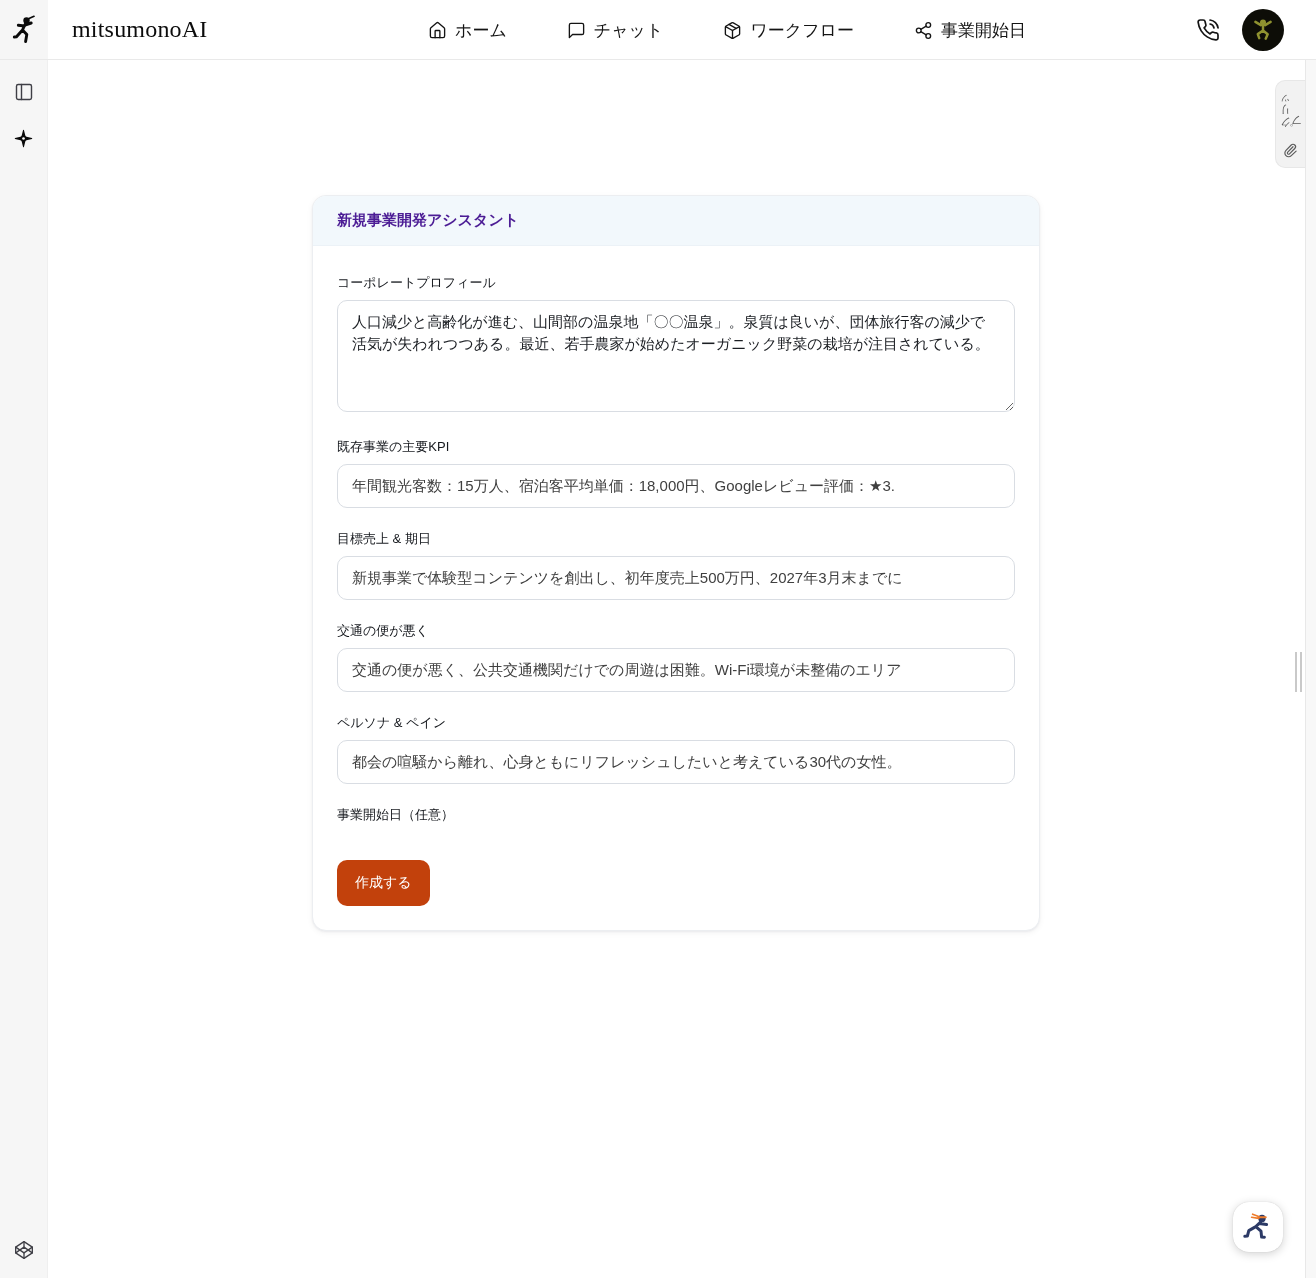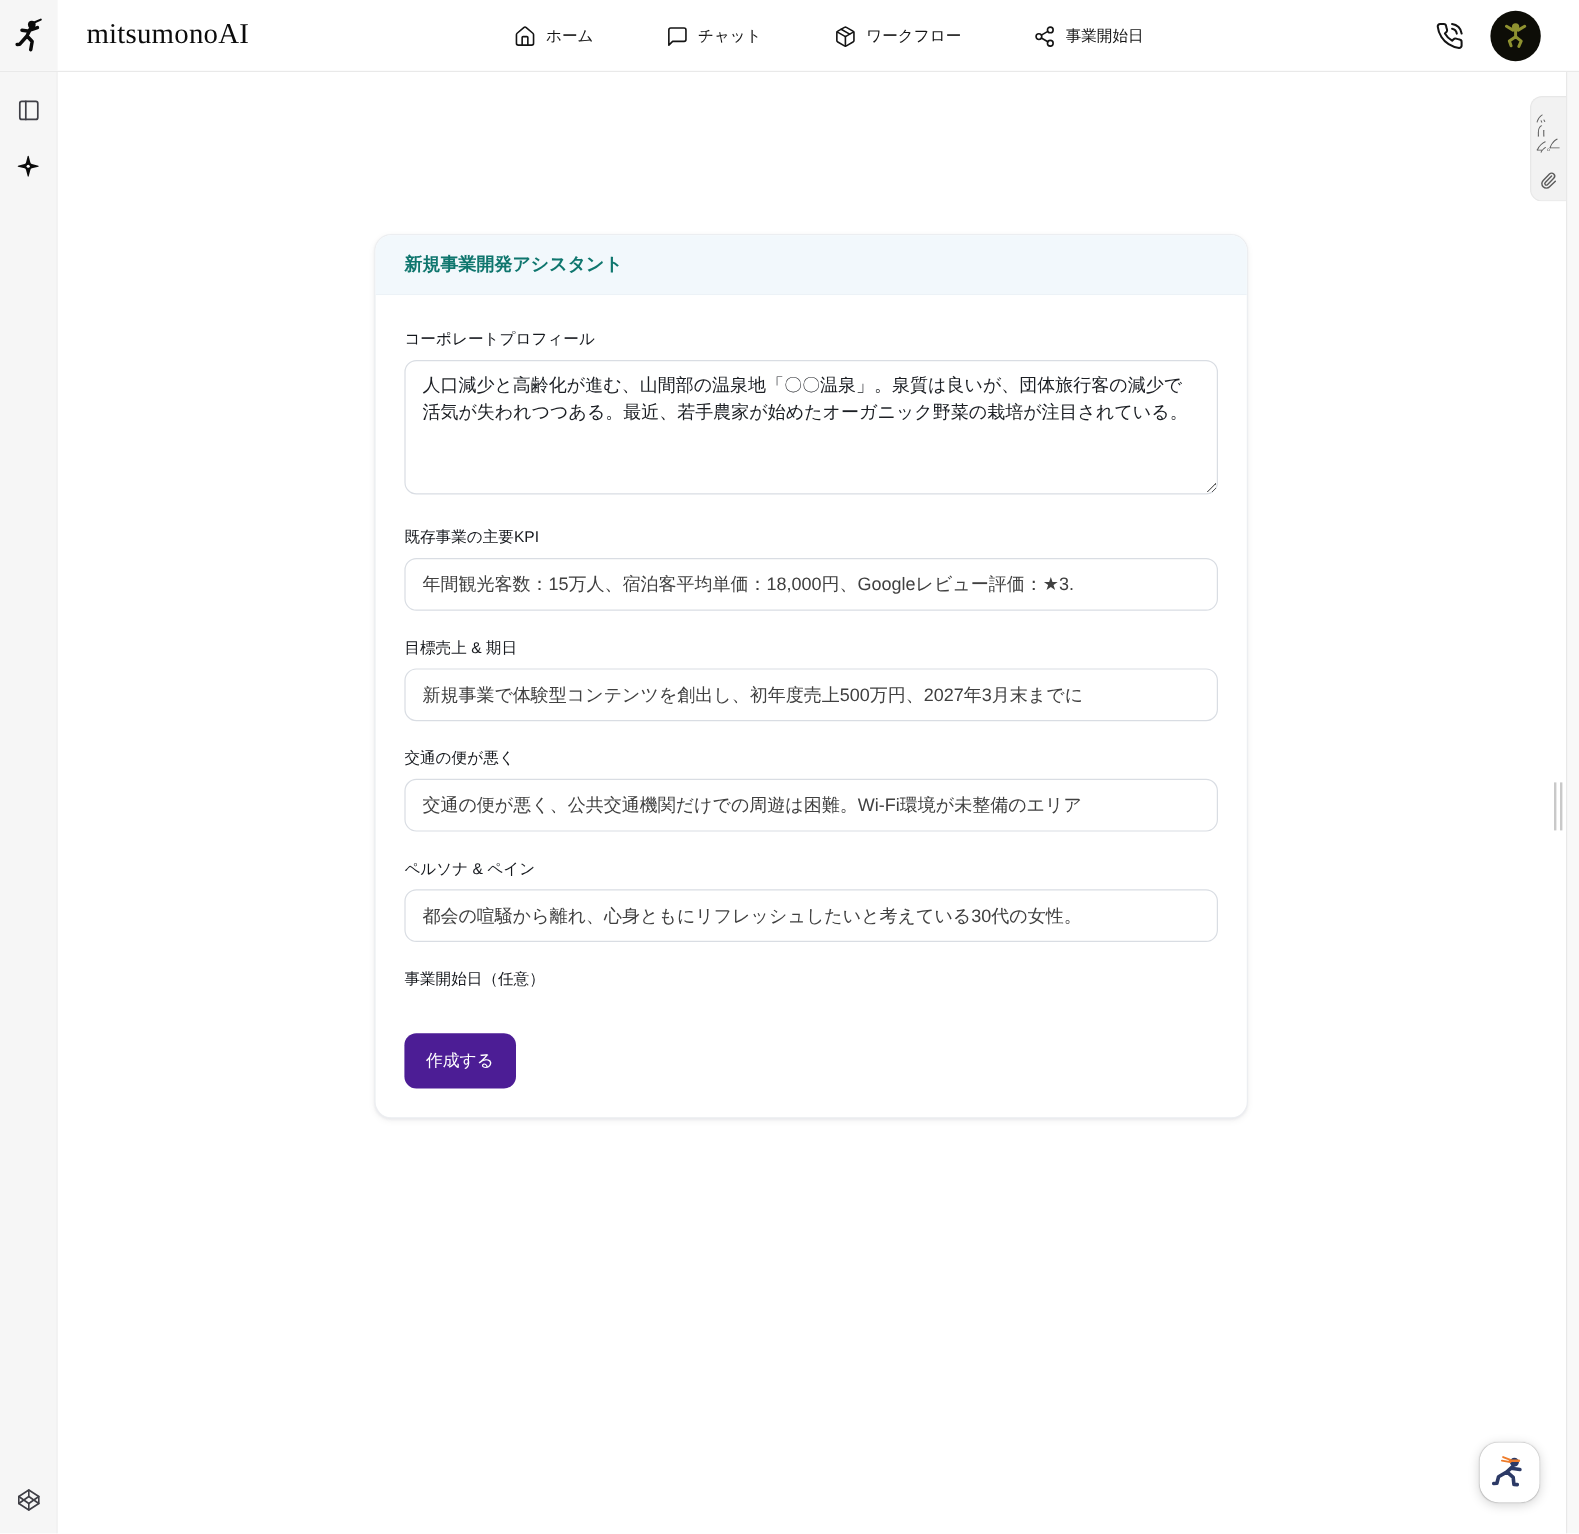--- a/index.html
+++ b/index.html
@@ -24,21 +24,21 @@
     font-family:"Liberation Serif","DejaVu Serif",serif;
     font-size:24px; font-weight:400; color:#0c0c0c;
     margin-left:24px; letter-spacing:.2px; white-space:nowrap;
   }
   .nav {
     position:absolute; left:428px; top:0; height:60px;
     display:flex; align-items:center; gap:60px;
   }
   .nav-item {
     display:flex; align-items:center; gap:8px; cursor:pointer;
-    font-size:13px; color:#141414; white-space:nowrap;
+    font-size:17px; color:#141414; white-space:nowrap;
   }
   .nav-item .ic { color:#141414; }
   .header-right {
     position:absolute; right:32px; top:0; height:60px;
     display:flex; align-items:center; gap:22px;
   }
   .call-btn { color:#141414; cursor:pointer; }
   .avatar {
     width:42px; height:42px; border-radius:50%;
     background:#0d0d07; display:flex; align-items:center; justify-content:center;
@@ -82,41 +82,41 @@
   .card {
     position:absolute; left:312px; top:195px; width:728px;
     background:#ffffff; border:1px solid #eceef1; border-radius:14px;
     box-shadow:0 1px 2px rgba(16,24,40,.05), 0 2px 6px rgba(16,24,40,.05);
     z-index:5;
   }
   .card-header {
     background:#f2f8fc; border-radius:13px 13px 0 0;
     padding:15px 24px; border-bottom:1px solid #ecf2f7;
   }
-  .card-title { font-size:15px; font-weight:bold; color:#0f766e; }
+  .card-title { font-size:15px; font-weight:bold; color:#4c1d95; }
   .card-body { padding:28px 24px 24px; }
   .field + .field { margin-top:22px; }
   .field-label { display:block; font-size:13px; color:#15181d; margin-bottom:8px; }
   .text-input {
     width:100%; height:44px; padding:0 14px;
     border:1px solid #d9dde3; border-radius:10px;
     font-size:15px; color:#404040; background:#fff; outline:none;
     font-family:"Liberation Sans","DejaVu Sans",sans-serif;
     white-space:nowrap; overflow:hidden; text-overflow:clip;
   }
   .textarea-input {
     width:100%; height:112px; padding:10px 14px;
     border:1px solid #d9dde3; border-radius:10px;
     font-size:15px; line-height:1.45; color:#1b1e23; background:#fff; outline:none;
     font-family:"Liberation Sans","DejaVu Sans",sans-serif;
     resize:vertical;
   }
   .submit-btn {
     margin-top:28px; height:46px; padding:0 18px;
-    background:#4c1d95; color:#ffffff; border:none; border-radius:10px;
+    background:#c2410c; color:#ffffff; border:none; border-radius:10px;
     font-size:14px; cursor:pointer;
     font-family:"Liberation Sans","DejaVu Sans",sans-serif;
   }
 
   
   .fab {
     position:absolute; right:33px; bottom:26px; width:50px; height:50px;
     background:#ffffff; border-radius:16px;
     box-shadow:0 2px 10px rgba(0,0,0,.18), 0 0 1px rgba(0,0,0,.2);
     display:flex; align-items:center; justify-content:center;

